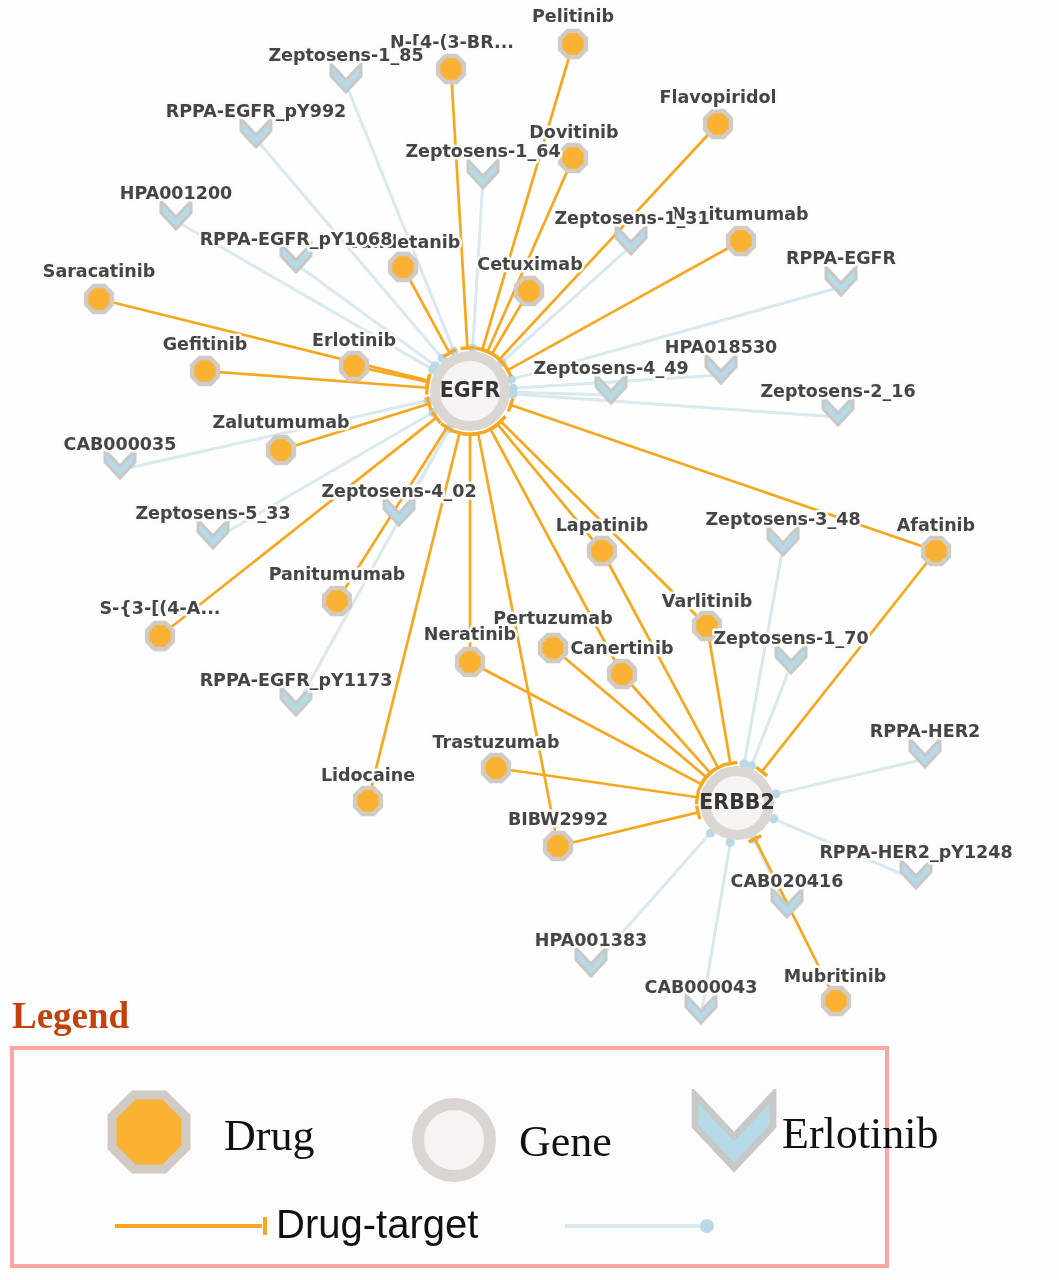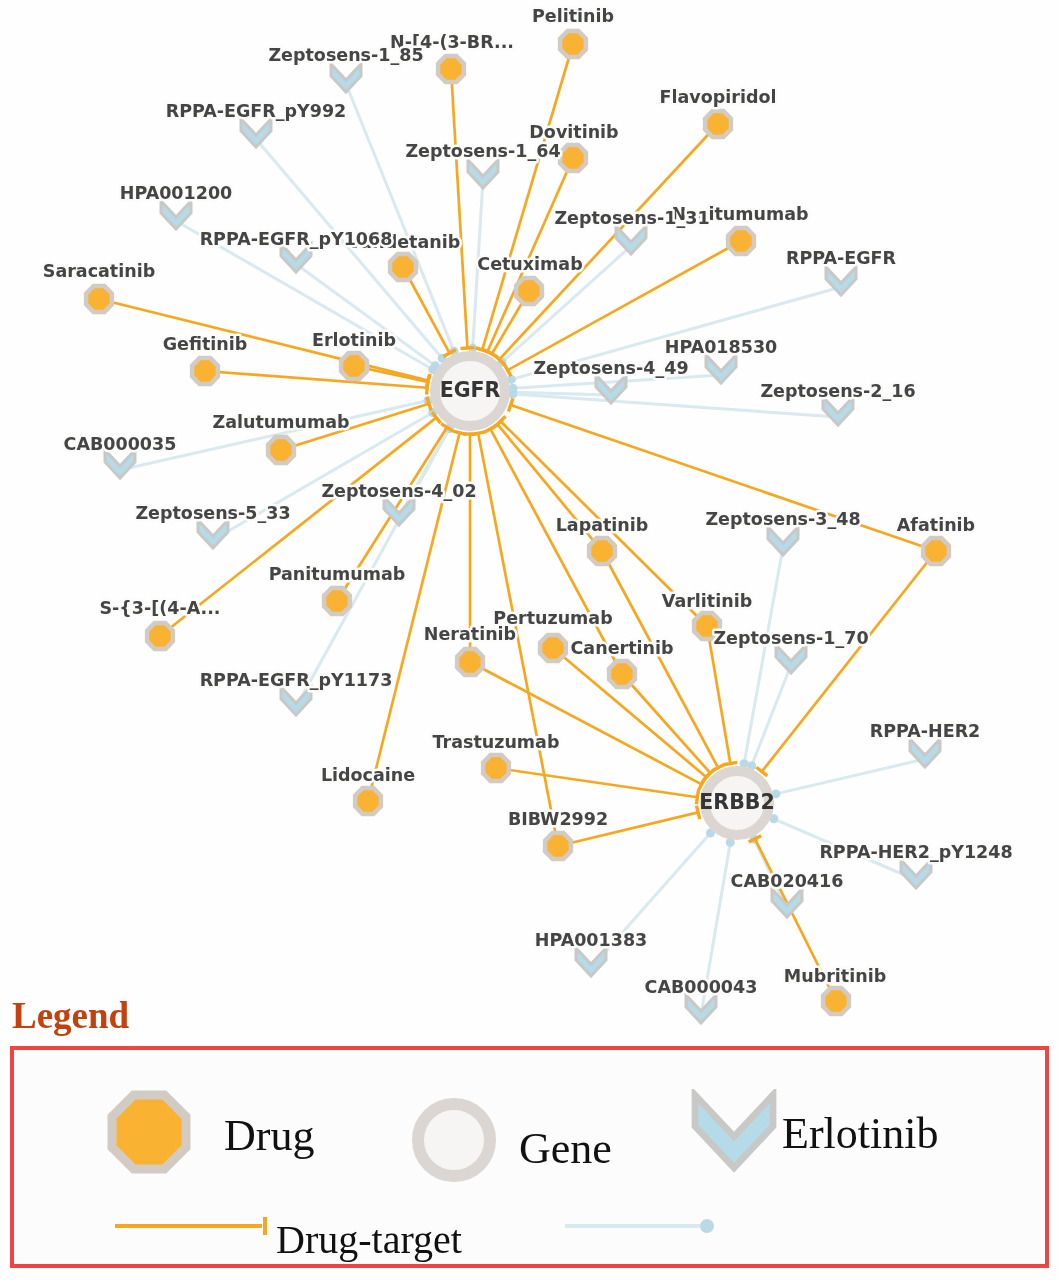--- a/index.html
+++ b/index.html
@@ -8,25 +8,25 @@
     --ab-fill:#B5DBE8;  --ab-stroke:#C8C8C6;
     --drug-edge:#F7A71E; --ab-edge:#D8E9F0; --ab-dot:#B9D9E6;
     --label:#454545;
   }
   html,body{margin:0;padding:0;background:#fff;}
   .stage{position:relative;width:1059px;height:1280px;background:#FEFEFE;overflow:hidden;
          font-family:"DejaVu Sans",sans-serif;}
   #graph-svg{position:absolute;left:0;top:0;font-family:"DejaVu Sans",sans-serif;}
   .legend-title{position:absolute;left:12px;top:994px;font-family:"Liberation Serif",serif;
          font-weight:bold;font-size:37px;color:#c2410c;}
-  .legend-box{position:absolute;left:10px;top:1046px;width:1039px;height:222px;
-         border:4px solid #ef4444;background:#FCFCFC;box-sizing:border-box;}
+  .legend-box{position:absolute;left:10px;top:1046px;width:879px;height:222px;
+         border:4px solid #fca5a5;background:#FCFCFC;box-sizing:border-box;}
   .legend-box svg{position:absolute;}
   .ll{position:absolute;font-family:"Liberation Serif",serif;color:#111;font-size:44px;line-height:1.1;}
-  .ll2{position:absolute;font-family:Liberation Serif, serif;color:#111;font-size:40px;line-height:1.1;margin-top:16px;}
+  .ll2{position:absolute;font-family:Liberation Sans, sans-serif;color:#111;font-size:40px;line-height:1.1;}
   .oct{fill:var(--drug-fill);stroke:var(--drug-stroke);stroke-width:9;}
   .gcirc{fill:var(--gene-fill);stroke:var(--gene-ring);stroke-width:12;}
   .chev{fill:var(--ab-fill);stroke:var(--ab-stroke);stroke-width:2.6;}
   .dline{stroke:var(--drug-edge);stroke-width:4;}
   .aline{stroke:var(--ab-edge);stroke-width:4;}
   .adot{fill:var(--ab-dot);}
 </style>
 </head>
 <body>
 
@@ -328,21 +328,21 @@
   <div class="legend-box">
 
     <svg style="left:80px;top:27px" width="110" height="110">
       <polygon class="oct" points="92,70.3 70.3,92 39.7,92 18,70.3 18,39.7 39.7,18 70.3,18 92,39.7"></polygon>
     </svg>
     <div class="ll" style="left:210px;top:62px">Drug</div>
 
     <svg style="left:385px;top:35px" width="110" height="110">
       <circle class="gcirc" cx="55" cy="55" r="36"></circle>
     </svg>
-    <div class="ll" style="left:505px;top:75px">Gene</div>
+    <div class="ll" style="left:505px;top:68px">Gene</div>
 
     <svg style="left:665px;top:39px" width="110" height="110">
       <path class="chev" d="M -15 -20 L 0 -4 L 15 -20 L 15 -8 L 0 8 L -15 -8 Z" transform="translate(55 58) scale(2.6)"></path>
     </svg>
     <div class="ll" style="left:768px;top:60px">Erlotinib</div>
 
     <svg style="left:98px;top:163px" width="170" height="26">
       <line class="dline" x1="3" y1="13" x2="150" y2="13"></line>
       <line class="dline" x1="153" y1="4" x2="153" y2="22"></line>
     </svg>

